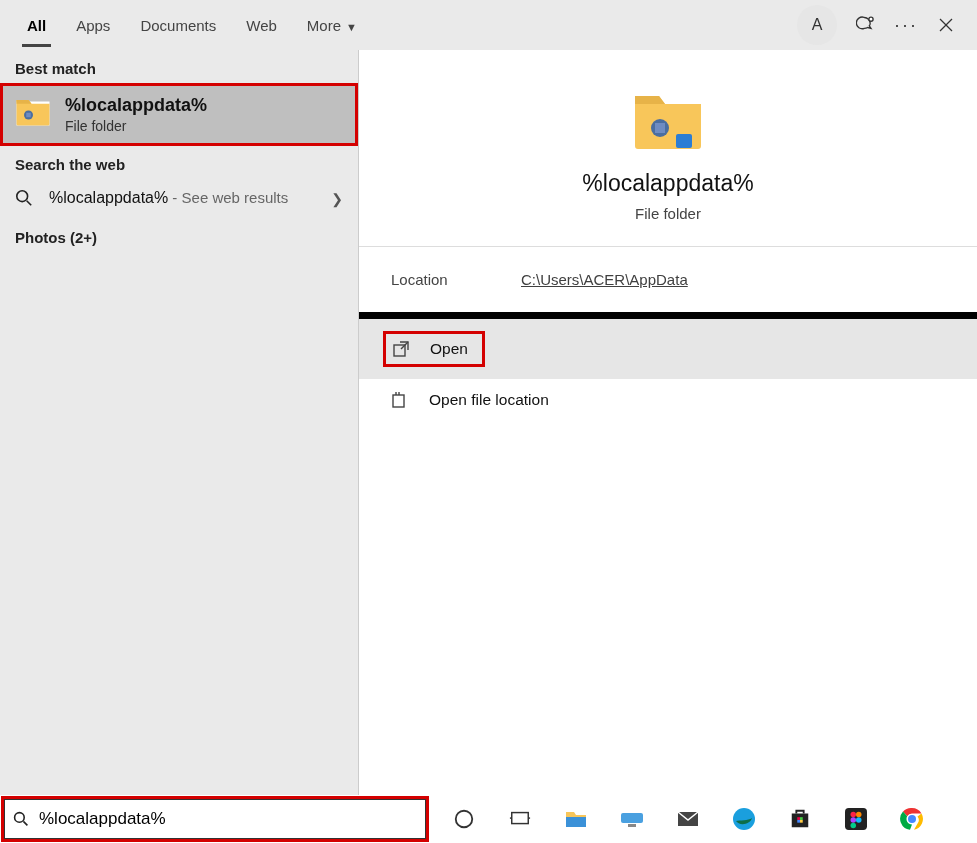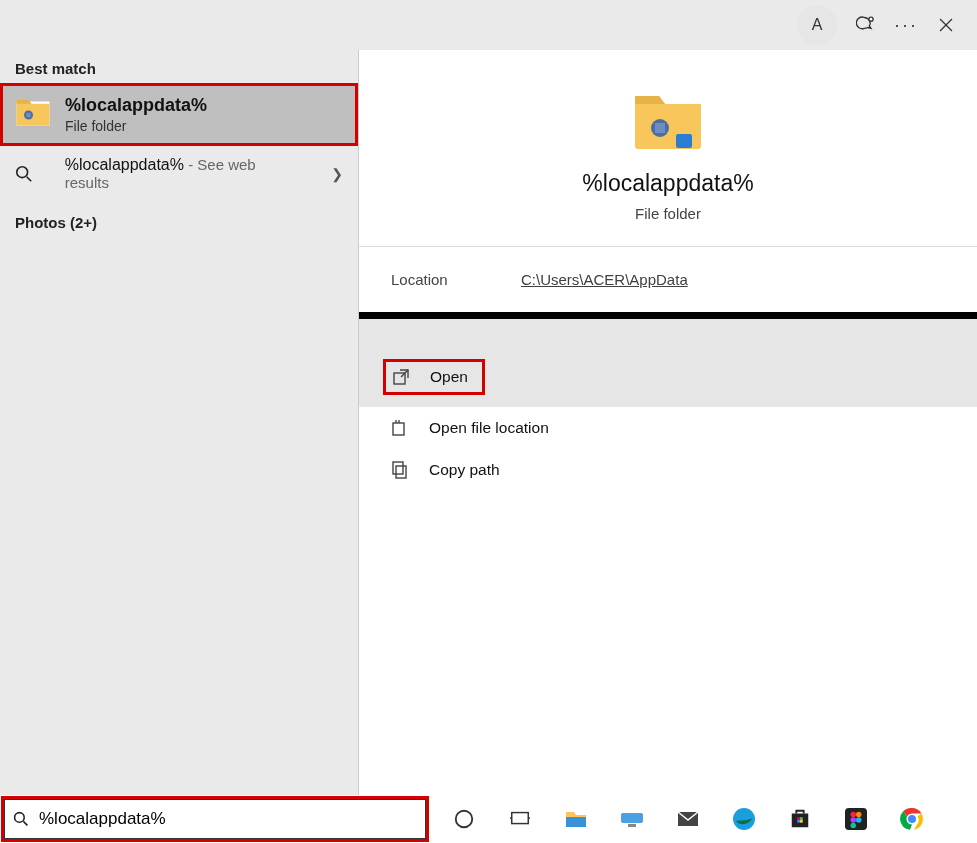--- a/index.html
+++ b/index.html
@@ -21,58 +21,65 @@
   .split { display:flex; height:calc(843px - 50px - 48px); }
   .left { width:358px; background:#eaeaea; }
   .right { flex:1; background:#fff; border-left:1px solid #ccc; }
 
   .section-label { font-size:15px; font-weight:600; padding:10px 15px 6px; color:#222;}
   .bestmatch-item { display:flex; align-items:center; gap:14px; padding:12px 15px; background:#bfbfbf; cursor:pointer; outline:3px solid #d40000; outline-offset:-3px;}
   .folder-icon-sm { width:36px; height:36px; flex-shrink:0; }
   .bm-title { font-size:18px; font-weight:600; color:#111; }
   .bm-sub { font-size:14px; color:#333; margin-top:2px;}
 
-  .webrow { display:flex; align-items:center; padding:10px 15px; gap:30px; cursor:pointer;}
+  .webrow { display:flex; align-items:flex-end; padding:10px 15px; gap:14px; cursor:pointer;}
   .webrow .search-glyph { width:20px; text-align:center; font-size:16px; color:#222;}
   .webrow .txt { font-size:16px; color:#111;}
   .webrow .txt .grey { color:#666; font-size:15px;}
   .webrow .arrow { margin-left:auto; color:#555; font-size:14px;}
 
   .photos-row { padding:12px 15px; font-size:15px; font-weight:700; color:#222; cursor:pointer;}
 
   
   .preview-top { display:flex; flex-direction:column; align-items:center; padding:40px 20px 24px; border-bottom:1px solid #ddd;}
   .folder-icon-lg { width:72px; height:62px;}
   .preview-title { font-size:23px; color:#111; margin-top:18px;}
   .preview-sub { font-size:15px; color:#444; margin-top:8px;}
   .location-row { display:flex; padding:24px 32px; border-bottom:7px solid #000000; font-size:15px; color:#444;}
   .location-row .lbl { width:130px;}
   .location-row .val { color:#404040; text-decoration:underline; cursor:pointer;}
 
   .action-list { padding:0;}
   .action-item { display:flex; align-items:center; gap:20px; padding:12px 32px; font-size:15.5px; color:#111; cursor:pointer;}
   .action-item.hover { background:#e6e6e6;}
   .action-item .aicon { width:18px; height:18px; color:#444;}
-  .open-highlight { border:3px solid #d40000; display:inline-flex; align-items:center; gap:20px; padding:6px 14px 6px 6px; margin-left:-8px;margin-top:28px;}
+  .open-highlight { border:3px solid #d40000; display:inline-flex; align-items:center; gap:20px; padding:6px 14px 6px 6px; margin-left:-8px;}
 
   
   .taskbar { position:absolute; left:0; right:0; bottom:0; height:48px; background:#fff; display:flex; align-items:center;}
   .search-wrap { width:430px; height:48px; padding:3px; }
   .searchbox { width:100%; height:100%; border:2px solid #333; outline:3px solid #d40000; outline-offset:-1px; display:flex; align-items:center; padding:0 8px;}
   .searchbox .mag { font-size:16px; color:#333; margin-right:10px;}
   .searchbox input { border:none; outline:none; font-size:17px; flex:1; background:transparent;}
   .task-icons { display:flex; align-items:center; gap:28px; padding-left:20px;}
   .task-icons .ti { width:28px; height:28px; display:flex; align-items:center; justify-content:center; cursor:pointer;}
 
   svg { display:block; }
 </style>
 </head>
 <body>
 
 <div class="tabbar">
+  <div class="tabs">
+    <div class="tab active">All</div>
+    <div class="tab">Apps</div>
+    <div class="tab">Documents</div>
+    <div class="tab">Web</div>
+    <div class="tab"><span>More</span><span class="chev">▼</span></div>
+  </div>
   <div class="tabbar-spacer"></div>
   <div class="tabbar-right">
     <div class="avatar-circle">A</div>
     <div class="topicon">
       <svg viewBox="0 0 24 24" width="20" height="20" fill="none" stroke="currentColor" stroke-width="1.6">
           <path d="M10 3a7 7 0 0 1 7 7c0 1.5-.5 2.6-1 3l2 3-4-1c-1 .6-2.4 1-4 1a7 7 0 1 1 0-13z"></path>
           <circle cx="18" cy="5" r="2.5" fill="#fff"></circle>
         </svg>
     </div>
     <div class="topicon" style="letter-spacing:2px;font-size:18px;">···</div>
@@ -99,20 +106,21 @@
             <circle cx="18" cy="24" r="6" fill="#4a6ea0"></circle>
             <rect x="15" y="21" width="6" height="6" fill="#6e8cc2"></rect>
           </svg>
       </div>
       <div>
         <div class="bm-title">%localappdata%</div>
         <div class="bm-sub">File folder</div>
       </div>
     </div>
 
+    <div class="section-label">Search the web</div>
 
     <div class="webrow">
       <div class="search-glyph">
         <svg viewBox="0 0 20 20" width="18" height="18" fill="none" stroke="#222" stroke-width="1.8">
             <circle cx="8" cy="8" r="6"></circle>
             <line x1="13" y1="13" x2="18" y2="18"></line>
           </svg>
       </div>
       <div class="txt">
         <span>%localappdata%</span><span class="grey"> - See web results</span>
@@ -159,29 +167,20 @@
       </div>
       <div class="action-item">
         <span class="aicon">
           <svg viewBox="0 0 18 18" fill="none" stroke="#444" stroke-width="1.4">
               <rect x="2" y="4" width="11" height="12"></rect>
               <path d="M5 1v3M8 1v3"></path>
             </svg>
         </span>
         <span>Open file location</span>
       </div>
-      <div class="action-item">
-        <span class="aicon">
-          <svg viewBox="0 0 18 18" fill="none" stroke="#444" stroke-width="1.4">
-              <rect x="5" y="5" width="10" height="12"></rect>
-              <rect x="2" y="1" width="10" height="12"></rect>
-            </svg>
-        </span>
-        <span>Copy path</span>
-      </div>
     </div>
   </div>
 </div>
 
 <div class="taskbar">
   <div class="search-wrap">
     <div class="searchbox">
       <span class="mag">
         <svg viewBox="0 0 20 20" width="16" height="16" fill="none" stroke="#222" stroke-width="2">
             <circle cx="8" cy="8" r="6"></circle>

